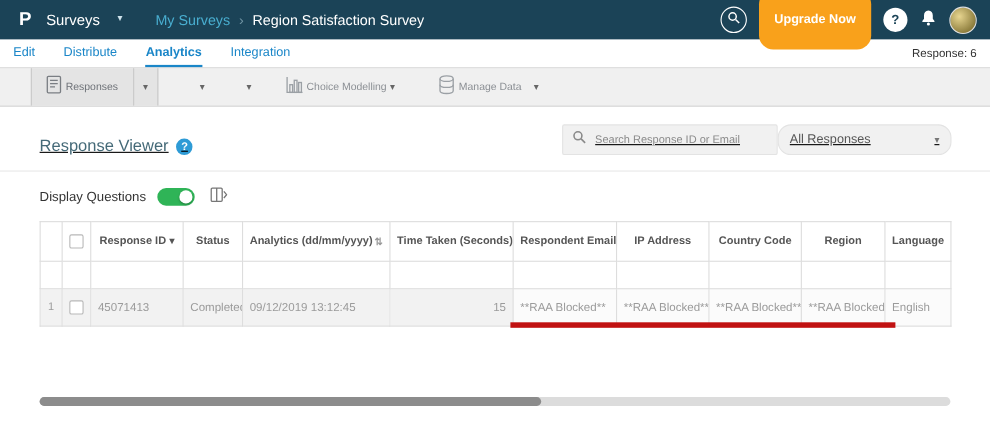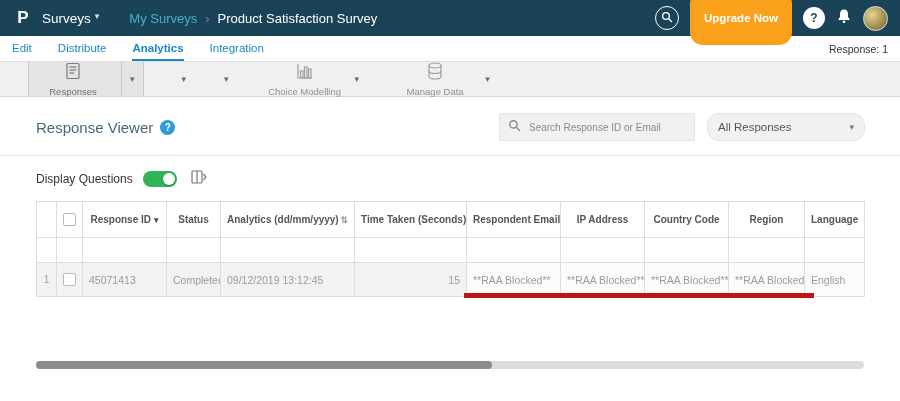--- a/index.html
+++ b/index.html
@@ -10,21 +10,21 @@
   }
   .page { position:relative; width:900px; height:401px; background:#fff; }
 
   
   .topbar {
     height:36px; background:#1b4357; display:flex; align-items:center;
     padding:0 12px; color:#fff;
   }
   .logo { width:22px; height:22px; display:flex; align-items:center; justify-content:center;
     color:#fff; font-weight:bold; font-size:17px; cursor:pointer; }
-  .surveys-menu { display:flex; align-items:flex-start; gap:4px; margin-left:8px; cursor:pointer;
+  .surveys-menu { display:flex; align-items:flex-start; gap:16px; margin-left:8px; cursor:pointer;
     font-size:13.5px; color:#fff; }
   .surveys-menu .caret { font-size:9px; color:#cfe3ec; }
   .breadcrumb { display:flex; align-items:center; gap:8px; margin-left:30px; font-size:13px; }
   .crumb-parent { color:#49aed0; cursor:pointer; text-decoration:none; }
   .crumb-sep { color:#6f93a3; font-size:13px; }
   .crumb-current { color:#ffffff; }
   .header-right { margin-left:auto; display:flex; align-items:center; gap:11px; }
   .hdr-search {
     width:24px; height:24px; border:1.5px solid #fff; border-radius:50%;
     display:flex; align-items:center; justify-content:center; cursor:pointer;
@@ -58,53 +58,53 @@
   .nav-right { margin-left:auto; display:flex; align-items:center;
     font-size:10.5px; color:#333; }
 
   
   .ribbon {
     height:36px; background:#f0f0f0; border-top:1px solid #ddd; border-bottom:1px solid #d5d5d5;
     display:flex; align-items:stretch; padding-left:28px;
   }
   .ribbon-item { display:flex; align-items:center; margin-right:32px; }
   .ribbon-item .block {
-    width:88px; display:flex; flex-direction:column; align-items:center; justify-content:center;
+    width:88px; display:flex; flex-direction:row; align-items:center; justify-content:center;
     gap:1px; cursor:pointer; height:100%;
   }
   .ribbon-label { font-size:9.5px; color:#8b8f94; white-space:nowrap; }
   .ribbon-caret { font-size:9px; color:#666; margin-left:6px; cursor:pointer; }
   .ribbon-item.active {
     background:#e4e4e4; border-left:1px solid #c8c8c8; border-right:1px solid #c8c8c8;
   }
   .ribbon-item.active .ribbon-label { color:#6d7177; }
   .ribbon-item.active .ribbon-caret {
     align-self:stretch; display:flex; align-items:center; border-left:1px solid #c8c8c8;
     padding:0 8px; margin-left:4px;
   }
 
   
-  .title-row { display:flex; align-items:center; margin:16px 35px 0 36px; height:28px; }
+  .title-row { display:flex; align-items:flex-end; margin:16px 35px 0 36px; height:28px;text-decoration:underline; }
   .page-title { font-size:15px; color:#456a78; }
   .help-badge {
     width:15px; height:15px; border-radius:50%; background:#2e9bd6; color:#fff;
     font-size:10px; font-weight:bold; display:flex; align-items:center; justify-content:center;
     margin-left:7px; cursor:pointer;
   }
   .search-box {
     margin-left:auto; width:196px; height:28px; background:#f1f1f1; border:1px solid #e3e3e3;
     border-radius:2px; display:flex; align-items:center; padding:0 8px; gap:6px;
   }
   .search-box input {
     border:none; outline:none; background:transparent; font-size:10px; color:#555;
     width:100%; font-family:"Liberation Sans", sans-serif;
   }
   .search-box input::placeholder { color:#8a8a8a; }
   .resp-dropdown {
-    margin-left:12px; width:158px; height:28px; background:#f1f1f1; border:1px solid #e3e3e3;
+    width:158px; height:28px; background:#f1f1f1; border:1px solid #e3e3e3;
     border-radius:12px; display:flex; align-items:center; padding:0 10px; cursor:pointer;
   }
   .resp-dropdown .dd-label { font-size:11.5px; color:#555; }
   .resp-dropdown .caret { margin-left:auto; font-size:9px; color:#777; }
   .divider { height:1px; background:#e8e8e8; margin-top:14px; }
 
   .display-row { display:flex; align-items:center; gap:10px; margin:13px 36px 0; height:20px; }
   .display-label { font-size:12px; color:#333; }
   .toggle {
     width:34px; height:16px; border-radius:9px; background:#2fb457; position:relative; cursor:pointer;
@@ -164,21 +164,21 @@
 
   <header class="topbar">
     <div class="logo">P</div>
     <div class="surveys-menu">
       <span>Surveys</span>
       <span class="caret">▾</span>
     </div>
     <div class="breadcrumb">
       <a class="crumb-parent">My Surveys</a>
       <span class="crumb-sep">›</span>
-      <span class="crumb-current">Product Satisfaction Survey</span>
+      <span class="crumb-current">Region Satisfaction Survey</span>
     </div>
     <div class="header-right">
       <div class="hdr-search">
         <span>
           <svg width="12" height="12" viewBox="0 0 18 18">
               <circle cx="7.5" cy="7.5" r="5" fill="none" stroke="#fff" stroke-width="2"></circle>
               <line x1="11.5" y1="11.5" x2="16.5" y2="16.5" stroke="#fff" stroke-width="2"></line>
             </svg>
         </span>
       </div>
@@ -196,21 +196,21 @@
       </div>
       <div class="avatar"></div>
     </div>
   </header>
 
   <nav class="nav">
     <div class="nav-item">Edit</div>
     <div class="nav-item">Distribute</div>
     <div class="nav-item active">Analytics</div>
     <div class="nav-item">Integration</div>
-    <div class="nav-right">Response: 1</div>
+    <div class="nav-right">Response: 6</div>
   </nav>
 
   <div class="ribbon">
     <div class="ribbon-item active">
       <div class="block">
         <span>
           <svg width="20" height="20" viewBox="0 0 20 20" fill="none" stroke="#7a7e83" stroke-width="1.2">
               <rect x="4" y="2.5" width="12" height="15" rx="1"></rect>
               <line x1="6.5" y1="6" x2="13.5" y2="6"></line>
               <line x1="6.5" y1="9" x2="13.5" y2="9"></line>

